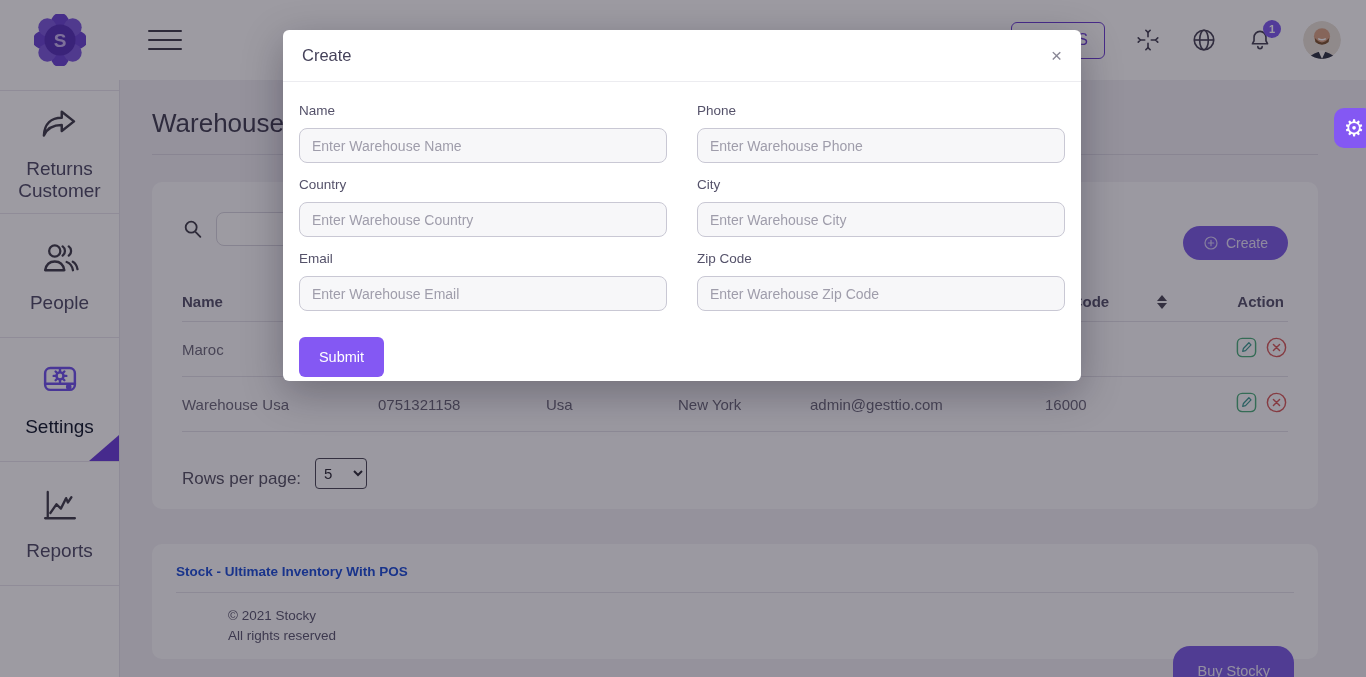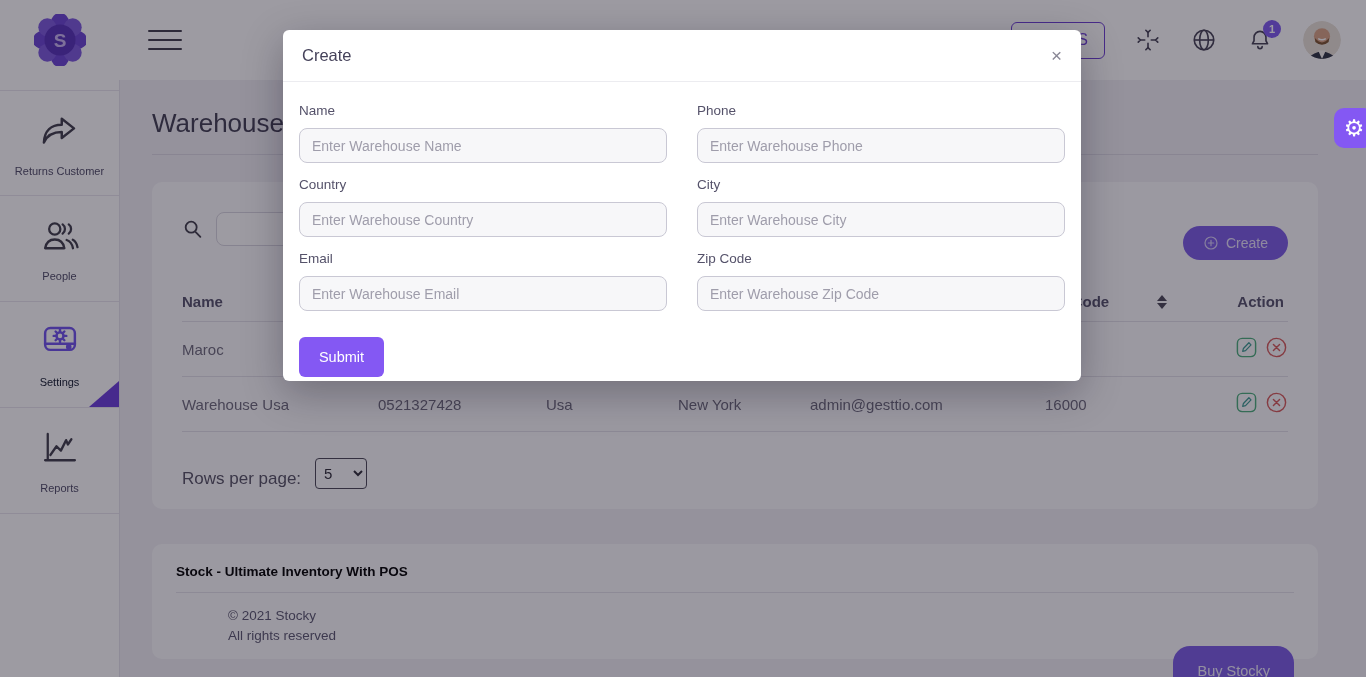--- a/index.html
+++ b/index.html
@@ -20,23 +20,23 @@
   .nav-icon { width:26px; height:26px; color:#4542555; color:#454255; cursor:pointer; }
   .bell-wrap { position:relative; width:26px; height:26px; cursor:pointer; }
   .badge { position:absolute; top:-7px; right:-8px; min-width:18px; height:18px; border-radius:9px;
            background:#7e5bf0; color:#fff; font-size:11px; font-weight:bold; display:flex;
            align-items:center; justify-content:center; }
   .avatar { width:38px; height:38px; border-radius:50%; overflow:hidden; cursor:pointer; }
 
   
   .sidebar { position:absolute; top:80px; left:0; bottom:0; width:120px; background:#ffffff;
              border-right:1px solid #e6e4ec; z-index:1; padding-top:10px; }
-  .side-item { height:106px; border-bottom:1px solid #e8e6ee; display:flex; flex-direction:column;
+  .side-item { height:124px; border-bottom:1px solid #e8e6ee; display:flex; flex-direction:column;
                align-items:center; justify-content:center; gap:13px; color:#4e4b66;
-               font-size:11px; position:relative; cursor:pointer; text-align:center; }
+               font-size:19px; position:relative; cursor:pointer; text-align:center; }
   .side-item:first-child { border-top:1px solid #e8e6ee; }
   .side-item svg { width:42px; height:42px; }
   .side-item.active { color:#0f172a; }
   .corner-tri { position:absolute; right:0; bottom:0; width:0; height:0;
                 border-left:30px solid transparent; border-bottom:26px solid #6a3ddb; }
 
   
   .main { position:absolute; left:120px; top:80px; right:0; bottom:0; padding:28px 48px 0 32px; }
   .page-title { font-size:26px; font-weight:500; color:#413e52; }
   .title-divider { border:none; border-bottom:1px solid #dcdae4; margin-top:15px; }
@@ -67,21 +67,21 @@
 
   .pagination { display:flex; align-items:flex-end; margin-top:26px; font-size:17px; color:#555264; }
   .rpp-select { margin-left:14px; width:52px; height:31px; border:1.5px solid #4a4857;
                 border-radius:4px; font-size:15px; color:#2e2c38; padding:0 4px;
                 font-family:inherit; background:#fcfcfd; }
   .showing { margin-left:auto; color:#7c7990; padding-right:24px; }
 
   
   .footer-card { background:#fcfcfd; border-radius:10px; margin-top:35px; padding:20px 24px;
                  height:115px; }
-  .footer-title { font-size:13.5px; font-weight:bold; color:#000000; }
+  .footer-title { font-size:13.5px; font-weight:bold; color:#1d4ed8; }
   .footer-divider { border:none; border-bottom:1px solid #e4e2ea; margin-top:13px; }
   .footer-body { display:flex; margin-top:13px; padding-left:52px; align-items:flex-start;flex-direction:column; }
   .copy-lines { font-size:13.5px; color:#5a5770; line-height:20px; }
   .buy-btn { margin-left:auto; height:50px; padding:0 24px; border:none; border-radius:17px;
              background:#7b5ce6; color:#efecfc; font-size:14.5px; cursor:pointer; font-family:inherit; }
 
   
   .backdrop { position:fixed; inset:0; background:rgba(22,17,33,0.42); z-index:10; }
   .modal { position:fixed; left:283px; top:30px; width:798px; height:351px; background:#fff;
            border-radius:6px; z-index:20; box-shadow:0 12px 40px rgba(10,5,25,0.30); }
@@ -280,21 +280,21 @@
                 <svg width="23" height="23" viewBox="0 0 24 24" fill="none" stroke="#d65b5b" stroke-width="1.5" stroke-linecap="round">
                   <circle cx="12" cy="12" r="9.5"></circle>
                     <path d="M8.8 8.8l6.4 6.4M15.2 8.8l-6.4 6.4"></path>
                 </svg>
               </button>
             </span>
           </td>
         </tr>
         <tr>
           <td>Warehouse Usa</td>
-          <td>0521327428</td>
+          <td>0751321158</td>
           <td>Usa</td>
           <td>New York</td>
           <td>admin@gesttio.com</td>
           <td>16000</td>
           <td class="action-cell">
             <span class="row-actions">
               <button class="icon-btn">
                 <svg width="23" height="23" viewBox="0 0 24 24" fill="none" stroke-linecap="round" stroke-linejoin="round">
                   <rect x="2.5" y="2.5" width="19" height="19" rx="5" stroke="#4caf7d" stroke-width="1.5"></rect>
                   <path d="M8 16l.8-3L14.5 7l2.2 2.2-5.7 6z" stroke="#3b9b92" stroke-width="1.3"></path>

